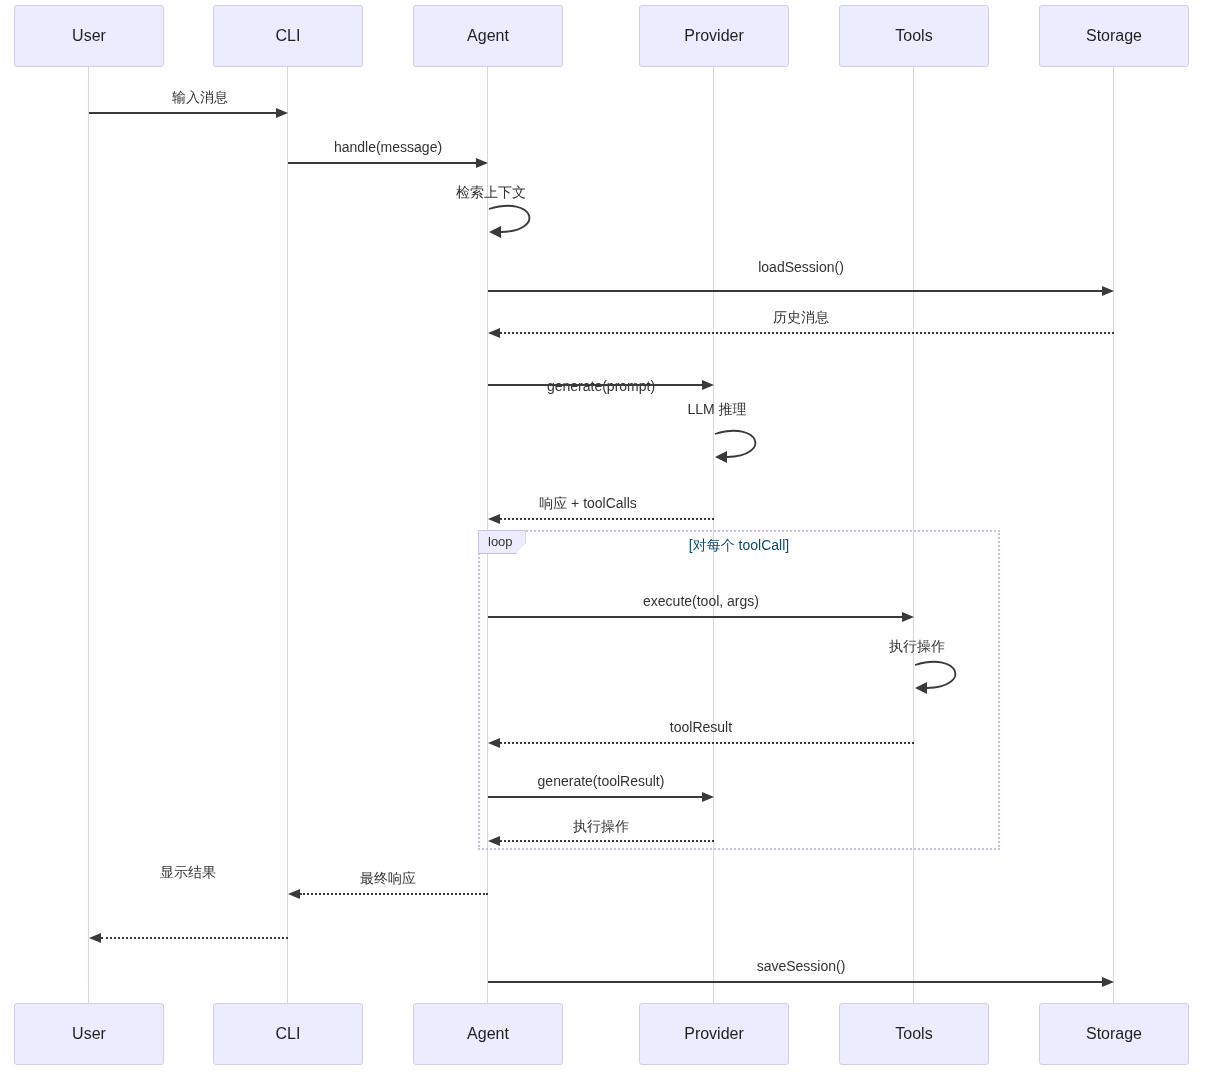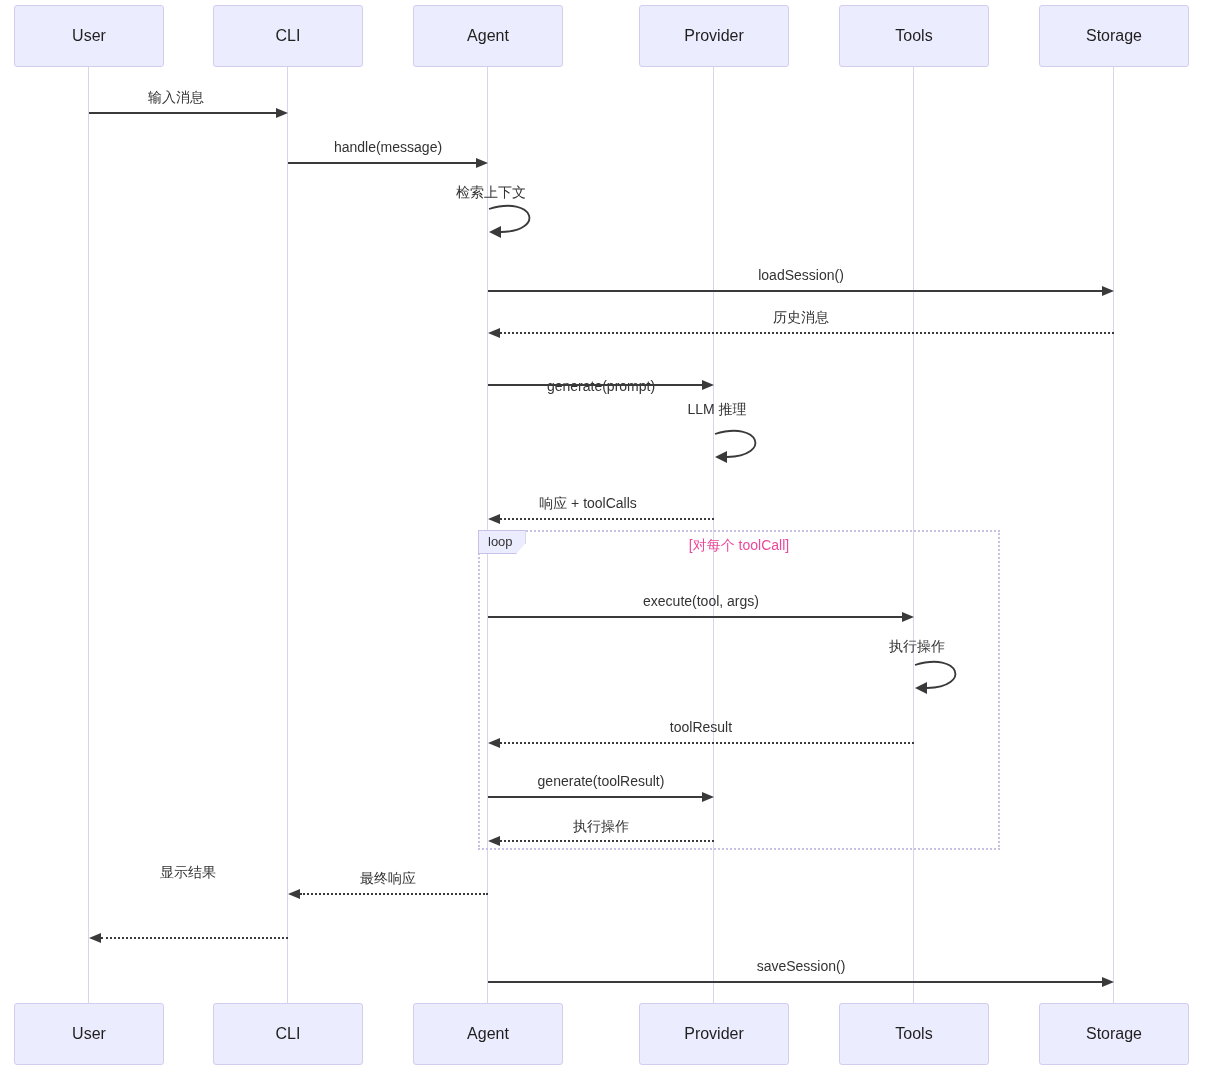--- a/index.html
+++ b/index.html
@@ -33,54 +33,54 @@
   .curl path{stroke:#3a3a3a;stroke-width:1.8;fill:none;}
   .curl polygon{fill:#3a3a3a;}
 
   
   .loopbox{position:absolute;left:478px;top:530px;width:522px;height:320px;
            border:2px dotted #c6c1e5;box-sizing:border-box;}
   .looptag{position:absolute;left:-2px;top:-2px;background:#ECECFF;border:1px solid #c6c1e5;
            font-size:13px;color:#333;padding:3px 12px 4px 9px;
            clip-path:polygon(0 0,100% 0,100% 55%,80% 100%,0 100%);}
   .loopcond{position:absolute;left:0;top:5px;width:100%;text-align:center;
-            font-size:14px;color:#ec4899;}
+            font-size:14px;color:#0c4a6e;}
 </style>
 </head>
 <body>
 
 <div class="canvas">
 
   <div class="ll" style="left:88px"></div>
   <div class="ll" style="left:287px"></div>
   <div class="ll" style="left:487px"></div>
   <div class="ll" style="left:713px"></div>
   <div class="ll" style="left:913px"></div>
   <div class="ll" style="left:1113px"></div>
 
   <div class="loopbox">
     <div class="looptag">loop</div>
     <div class="loopcond">[对每个 toolCall]</div>
   </div>
 
-  <div class="lbl" style="left:176px;top:89px">输入消息</div>
+  <div class="lbl" style="left:200px;top:89px">输入消息</div>
   <div class="ln s" style="left:89px;top:112px;width:187px"></div>
   <div class="ah r" style="left:276px;top:108px"></div>
 
   <div class="lbl" style="left:388px;top:139px">handle(message)</div>
   <div class="ln s" style="left:288px;top:162px;width:188px"></div>
   <div class="ah r" style="left:476px;top:158px"></div>
 
   <div class="lbl" style="left:491px;top:184px">检索上下文</div>
   <svg class="curl" style="left:488px;top:203px" viewBox="0 0 54 38">
     <path d="M 1 6 C 46 -8, 58 28, 13 29"></path>
     <polygon points="13,23 1,29 13,35"></polygon>
   </svg>
 
-  <div class="lbl" style="left:801px;top:267px">loadSession()</div>
+  <div class="lbl" style="left:801px;top:259px">loadSession()</div>
   <div class="ln s" style="left:488px;top:290px;width:614px"></div>
   <div class="ah r" style="left:1102px;top:286px"></div>
 
   <div class="lbl" style="left:801px;top:309px">历史消息</div>
   <div class="ln d" style="left:500px;top:332px;width:614px"></div>
   <div class="ah l" style="left:488px;top:328px"></div>
 
   <div class="lbl" style="left:601px;top:378px">generate(prompt)</div>
   <div class="ln s" style="left:488px;top:384px;width:214px"></div>
   <div class="ah r" style="left:702px;top:380px"></div>

